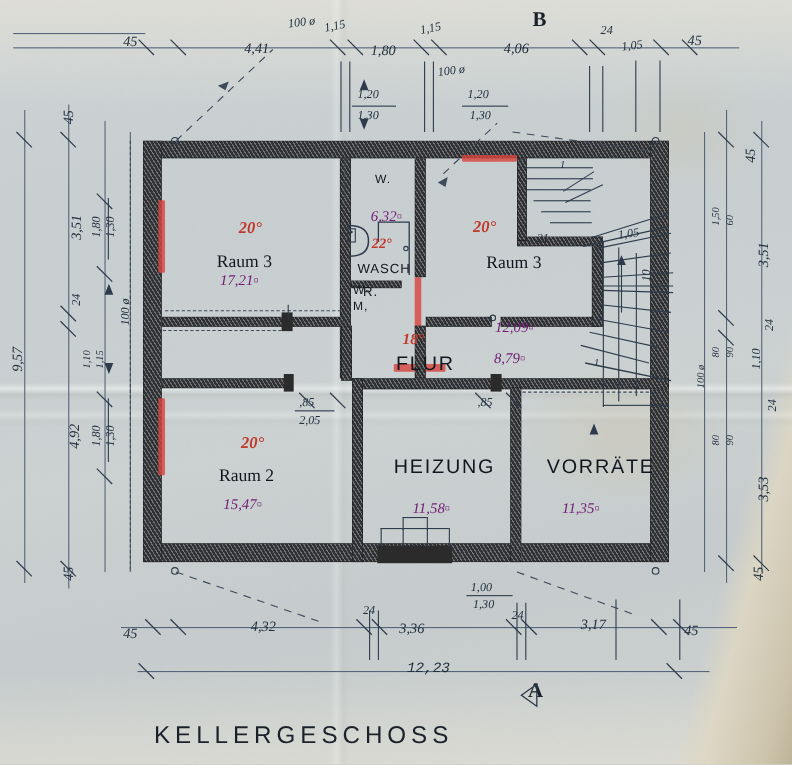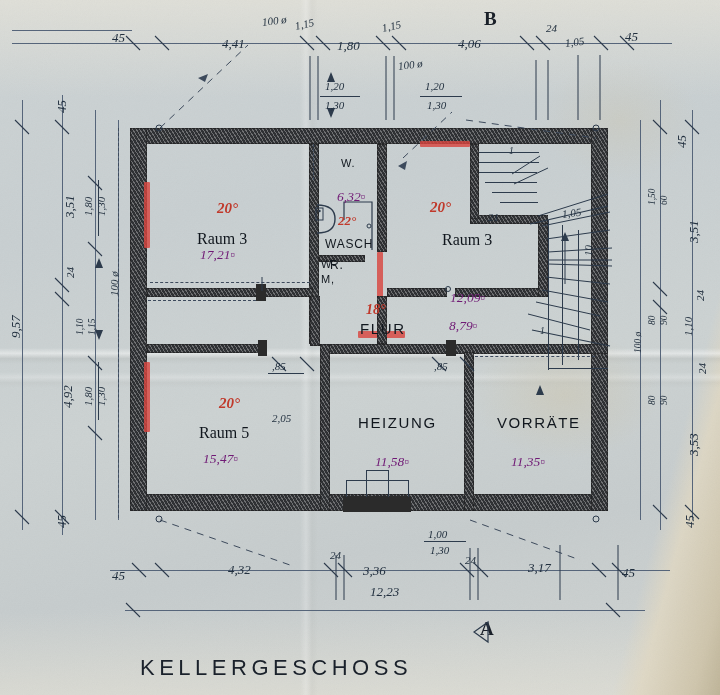--- a/index.html
+++ b/index.html
@@ -47,21 +47,21 @@
 
   
   .t{position:absolute;white-space:nowrap;color:#1f2630;font-family:"Liberation Serif",serif;}
   .dim{font-size:13px;color:#22303f;font-family:"Liberation Serif",serif;
        transform-origin:left center;font-style:italic;}
   .dim.sm{font-size:11px;}
   .dim.xs{font-size:9.5px;}
   .room{font-size:16px;color:#10161d;font-family:"Liberation Serif",serif;}
   .area{font-size:13.5px;color:#701a75;font-family:"Liberation Serif",serif;font-style:italic;}
   .temp{font-size:15px;color:#c0392b;font-family:"Liberation Serif",serif;font-style:italic;font-weight:bold;}
-  .label{font-size:15px;color:#11171e;letter-spacing:1.6px;font-family:"Liberation Sans",sans-serif;}
+  .label{font-size:18px;color:#11171e;letter-spacing:1.6px;font-family:"Liberation Sans",sans-serif;}
   .label.sm{font-size:12px;letter-spacing:.8px;}
   #title{position:absolute;left:140px;top:655px;font-size:22px;letter-spacing:4.5px;
          color:#1a212b;font-family:"Liberation Sans",sans-serif;}
   .mark{font-size:19px;color:#1a2029;font-family:"Liberation Serif",serif;font-weight:bold;}
   .rot90{transform:rotate(-90deg);transform-origin:left center;}
   .tilt{transform:rotate(-7deg);transform-origin:left center;}
   .tilt2{transform:rotate(-12deg);transform-origin:left center;}
 </style>
 </head>
 <body>
@@ -361,42 +361,42 @@
 <div class="t dim xs rot90" style="left:652px;top:400px;">80</div>
 <div class="t dim xs rot90" style="left:664px;top:400px;">90</div>
 
 <div class="t dim" style="left:112px;top:568px;">45</div>
 <div class="t dim" style="left:228px;top:562px;">4,32</div>
 <div class="t dim sm" style="left:330px;top:549px;">24</div>
 <div class="t dim" style="left:363px;top:563px;">3,36</div>
 <div class="t dim sm" style="left:465px;top:554px;">24</div>
 <div class="t dim" style="left:528px;top:560px;">3,17</div>
 <div class="t dim" style="left:622px;top:565px;">45</div>
-<div class="t dim" style="left:370px;top:584px;">12,23</div>
+<div class="t dim" style="left:370px;top:600px;font-family:Liberation Mono, monospace;">12,23</div>
 <div class="t dim sm" style="left:428px;top:528px;">1,00</div>
 <div class="t dim sm" style="left:430px;top:544px;">1,30</div>
 <div class="ln h" style="left:424px;top:541px;width:42px;"></div>
 
 <div class="t dim sm" style="left:272px;top:360px;">,85</div>
-<div class="t dim sm" style="left:272px;top:376px;margin-top:36px;">2,05</div>
+<div class="t dim sm" style="left:272px;top:376px;">2,05</div>
 <div class="ln h" style="left:268px;top:373px;width:36px;"></div>
 <div class="t dim sm" style="left:434px;top:360px;">,85</div>
 
 <div class="t dim sm tilt" style="left:562px;top:208px;">1,05</div>
 <div class="t dim sm rot90" style="left:588px;top:250px;">10</div>
 <div class="t dim xs" style="left:509px;top:146px;">1</div>
 <div class="t dim xs" style="left:540px;top:326px;">1</div>
 <div class="t dim sm" style="left:488px;top:211px;">21</div>
 
 <div class="t temp" style="left:217px;top:200px;">20°</div>
 <div class="t room" style="left:197px;top:230px;">Raum 3</div>
 <div class="t area" style="left:200px;top:247px;"><span>17,21</span><span>▫</span></div>
 
 <div class="t temp" style="left:219px;top:395px;">20°</div>
-<div class="t room" style="left:199px;top:424px;">Raum 5</div>
+<div class="t room" style="left:199px;top:424px;">Raum 2</div>
 <div class="t area" style="left:203px;top:451px;"><span>15,47</span><span>▫</span></div>
 
 <div class="t temp" style="left:430px;top:199px;">20°</div>
 <div class="t room" style="left:442px;top:231px;">Raum 3</div>
 <div class="t area" style="left:450px;top:254px;margin-top:36px;"><span>12,09</span><span>▫</span></div>
 
 <div class="t area" style="left:337px;top:189px;"><span>6,32</span><span>▫</span></div>
 <div class="t temp" style="left:338px;top:213px;font-size:13px;">22°</div>
 <div class="t label sm" style="left:325px;top:237px;">WASCH</div>
 <div class="t label sm" style="left:330px;top:258px;">R.</div>

